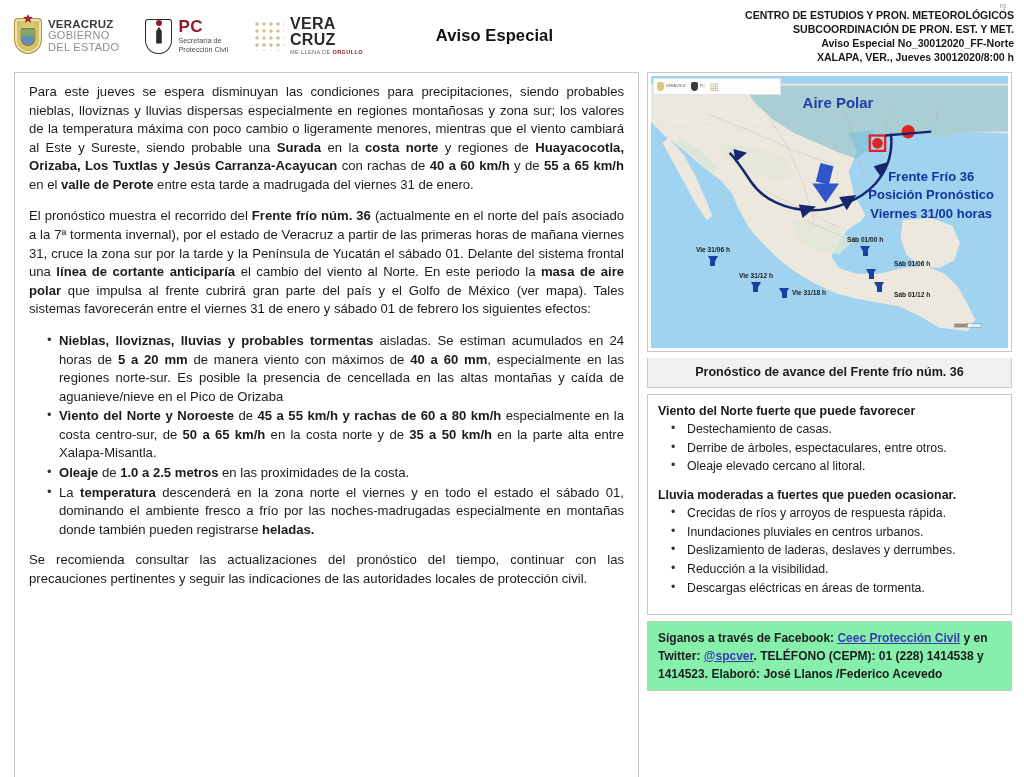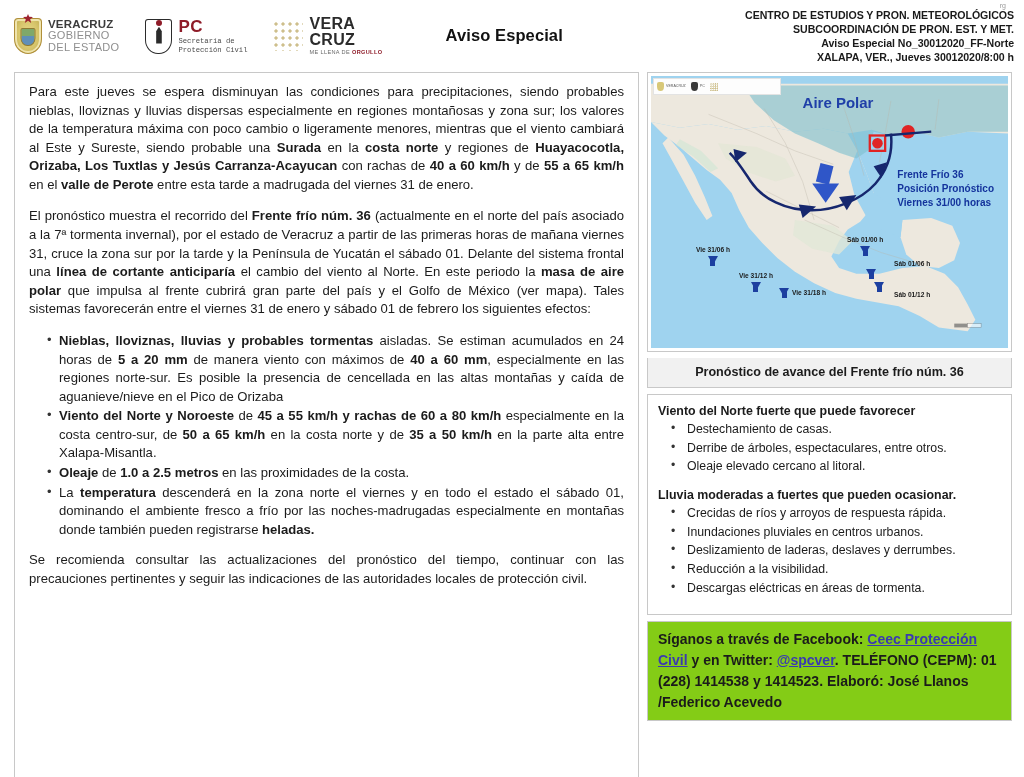--- a/index.html
+++ b/index.html
@@ -96,21 +96,21 @@
     transform: translateX(-50%);
     width: 6px; height: 6px;
     background: #8e1b28;
     border-radius: 50%;
   }
   .pc-text .pc-big {
     font-size: 17px; font-weight: bold; color: #8e1b28; line-height: 1;
     letter-spacing: .5px;
   }
   .pc-text .pc-small {
-    font-size: 7.2px; color: #4a4a4a; line-height: 1.18; margin-top: 2px; font-family: Liberation Mono, monospace;
+    font-size: 7.2px; color: #4a4a4a; line-height: 1.18; margin-top: 2px;
   }
 
   
   .vc-mark {
     width: 30px; height: 30px;
     background:
       radial-gradient(circle at 3px 3px, #cbbc86 1.5px, transparent 1.7px) 0 0 / 7px 7px;
     opacity: .95;
   }
   .vc-text { line-height: 1; }
@@ -246,24 +246,25 @@
     transform: translateX(-38%);
     font-size: 15px;
     font-weight: bold;
     color: #1f3fa8;
     z-index: 5;
     white-space: nowrap;
   }
   .front-label {
     position: absolute;
     top: 92px; right: 14px;
-    font-size: 10px;
+    font-size: 13px;
     font-weight: bold;
     color: #14339c;
     line-height: 1.42;
+    text-align: center;
     z-index: 5;
     white-space: nowrap;
   }
   .hr-marker {
     position: absolute;
     z-index: 5;
     font-size: 6.6px;
     font-weight: bold;
     color: #1a1a1a;
     white-space: nowrap;
@@ -334,24 +335,24 @@
     position: absolute;
     left: 3px;
     top: -1px;
     color: #333;
   }
   ul.rec-list.last { margin-bottom: 8px; }
 
   
   .footer-box {
     border: 1px solid #c8c8c8;
-    background: #84cc16;
+    background: #86efac;
     padding: 7px 3px 7px 10px;
     box-sizing: border-box;
-    font-size: 14px;
+    font-size: 12px;
     font-weight: bold;
     color: #1b1b1b;
     line-height: 1.5;
     flex: 0 0 auto;
   }
   .footer-box a {
     color: #3a3ab0;
     text-decoration: underline;
   }
   .corner-mark {

